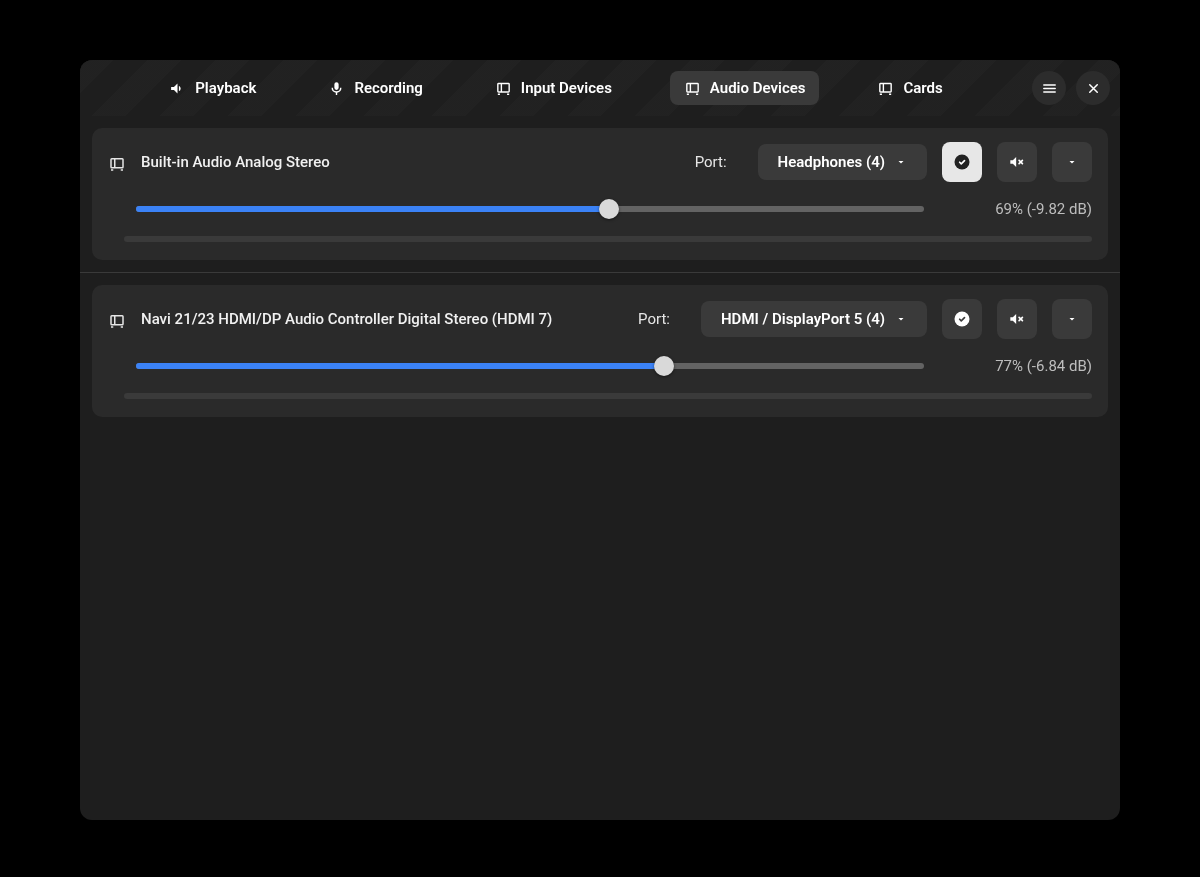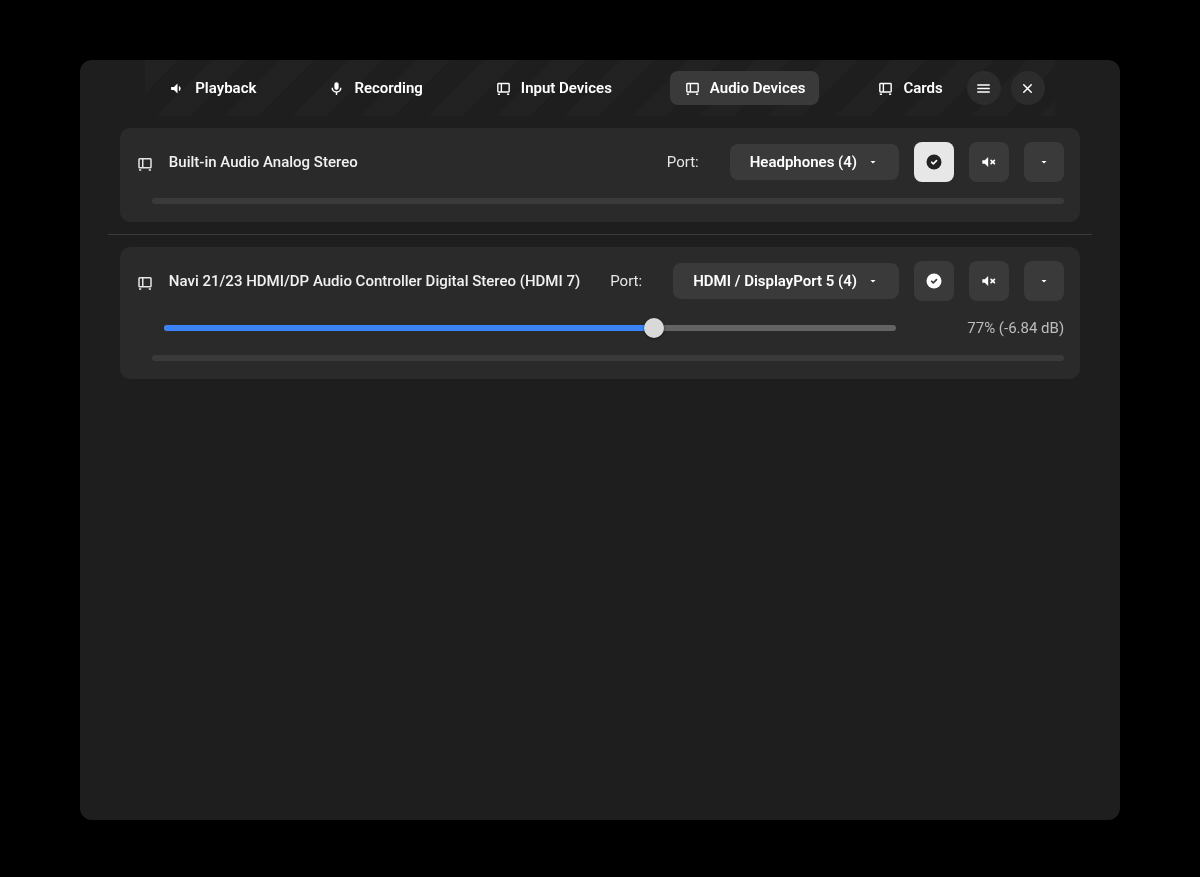--- a/index.html
+++ b/index.html
@@ -12,21 +12,20 @@
   }
   .window {
     position: absolute;
     left: 80px; top: 60px;
     width: 1040px; height: 760px;
     background: #1e1e1e;
     border-radius: 12px;
     box-shadow: 0 10px 40px rgba(0,0,0,.6);
     display: flex; flex-direction: column;
     overflow: hidden;
-    align-items: center;
   }
   
   .header {
     height: 56px;
     display: flex; align-items: center;
     padding: 0 10px 0 10px;
     gap: 10px;
     background:
       repeating-linear-gradient(135deg,
         rgba(255,255,255,0.015) 0 24px,
@@ -227,20 +226,28 @@
         </div>
         <div class="iconbtn">
           <span>
             <svg class="chev" viewBox="0 0 24 24" width="14" height="14" fill="currentColor">
                 <path d="M7 10l5 5 5-5z"></path>
               </svg>
           </span>
         </div>
       </div>
 
+      <div class="slider-row">
+        <div class="slider">
+          <div class="track"></div>
+          <div class="fill" style="width:60%"></div>
+          <div class="thumb" style="left:60%"></div>
+        </div>
+        <div class="readout">69%  (-9.82 dB)</div>
+      </div>
       <div class="meter"></div>
     </div>
 
     <div class="divider"></div>
 
     <div class="card">
       <div class="card-row1">
         <span class="dev-ic">
           <svg viewBox="0 0 24 24" width="18" height="18" fill="none" stroke="currentColor" stroke-width="2">
               <rect x="4" y="5" width="16" height="12" rx="1"></rect>

